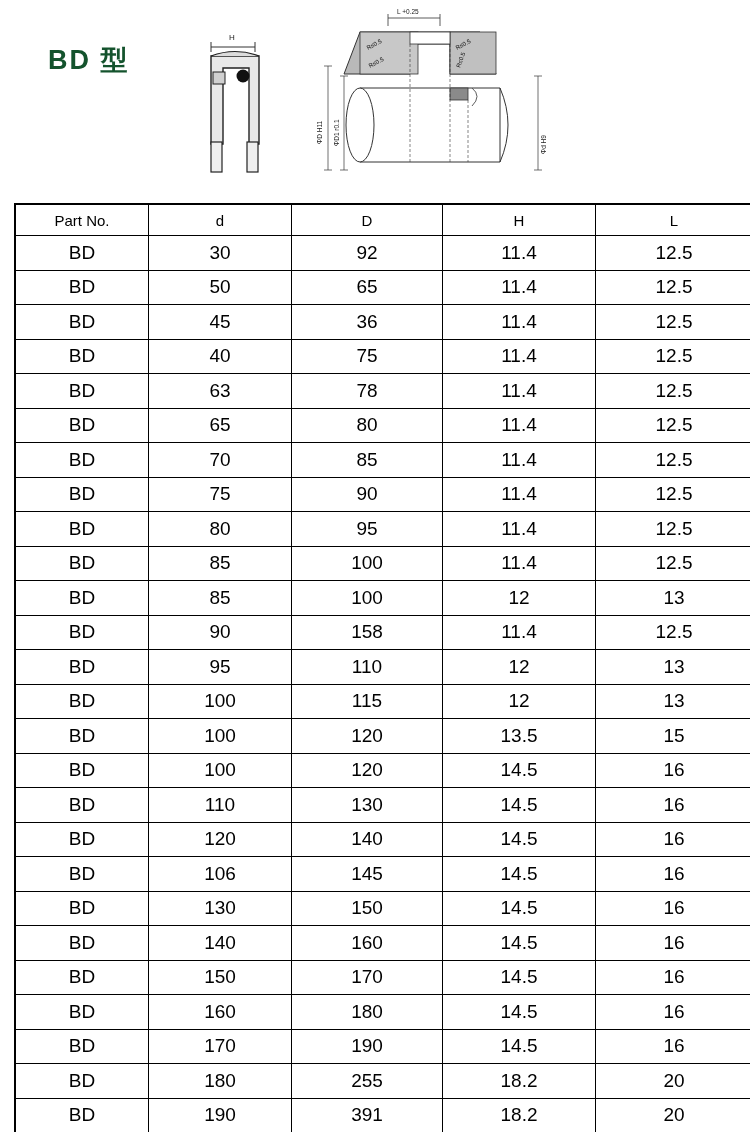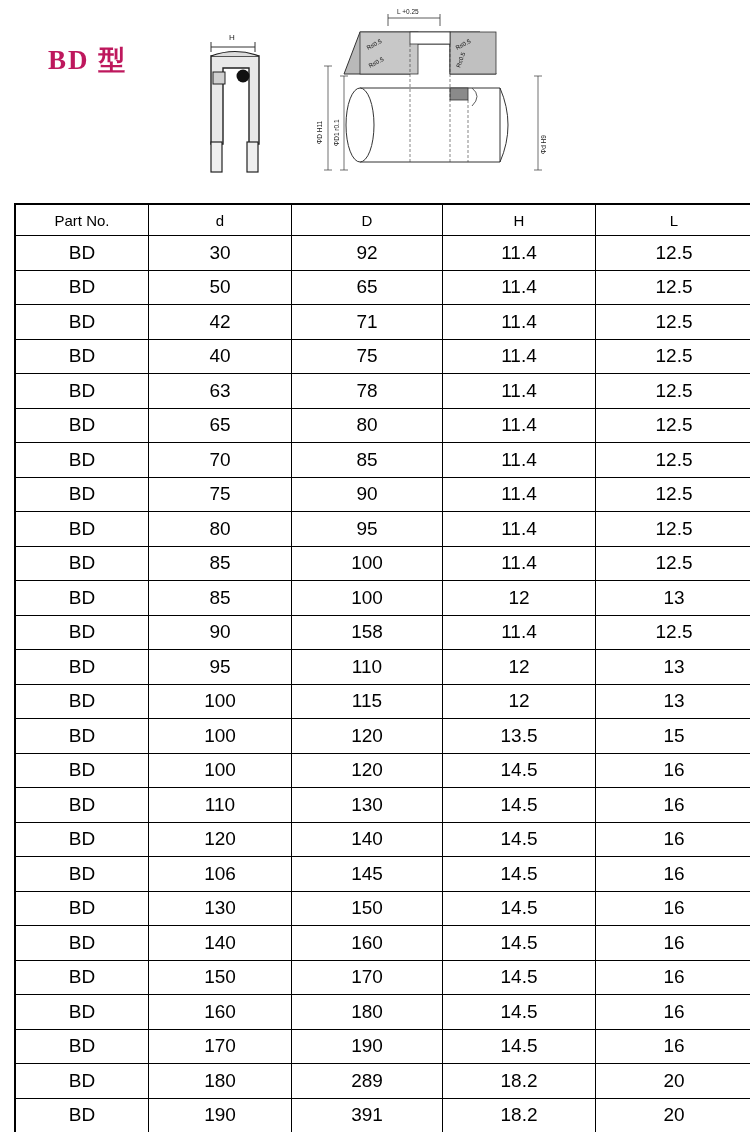--- a/index.html
+++ b/index.html
@@ -27,22 +27,21 @@
     height: 196px;
     width: 750px;
   }
   .title {
     position: absolute;
     left: 48px;
     top: 42px;
     font-size: 27px;
     font-weight: bold;
     letter-spacing: 2px;
-    color: #be185d;
-    font-family: Liberation Serif, serif;
+    color: #14532d;
   }
 
   
   .fig-left {
     position: absolute;
     left: 183px;
     top: 24px;
     width: 110px;
     height: 155px;
   }
@@ -192,22 +191,22 @@
           </tr>
           <tr>
             <td>BD</td>
             <td>50</td>
             <td>65</td>
             <td>11.4</td>
             <td>12.5</td>
           </tr>
           <tr>
             <td>BD</td>
-            <td>42</td>
-            <td>71</td>
+            <td>45</td>
+            <td>36</td>
             <td>11.4</td>
             <td>12.5</td>
           </tr>
           <tr>
             <td>BD</td>
             <td>40</td>
             <td>75</td>
             <td>11.4</td>
             <td>12.5</td>
           </tr>
@@ -347,21 +346,21 @@
           <tr>
             <td>BD</td>
             <td>170</td>
             <td>190</td>
             <td>14.5</td>
             <td>16</td>
           </tr>
           <tr>
             <td>BD</td>
             <td>180</td>
-            <td>289</td>
+            <td>255</td>
             <td>18.2</td>
             <td>20</td>
           </tr>
           <tr>
             <td>BD</td>
             <td>190</td>
             <td>391</td>
             <td>18.2</td>
             <td>20</td>
           </tr>

